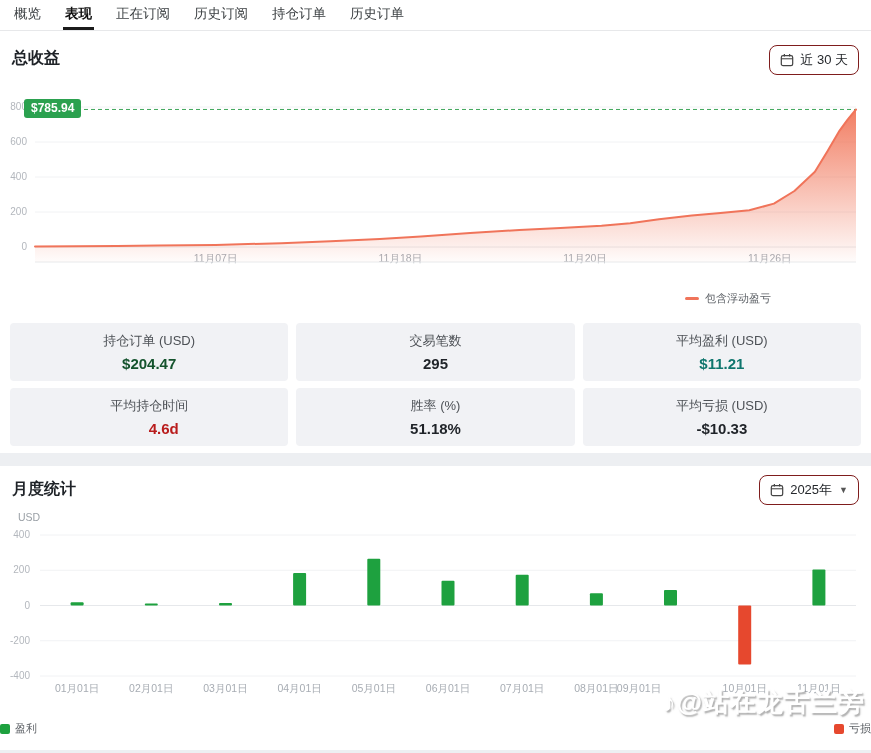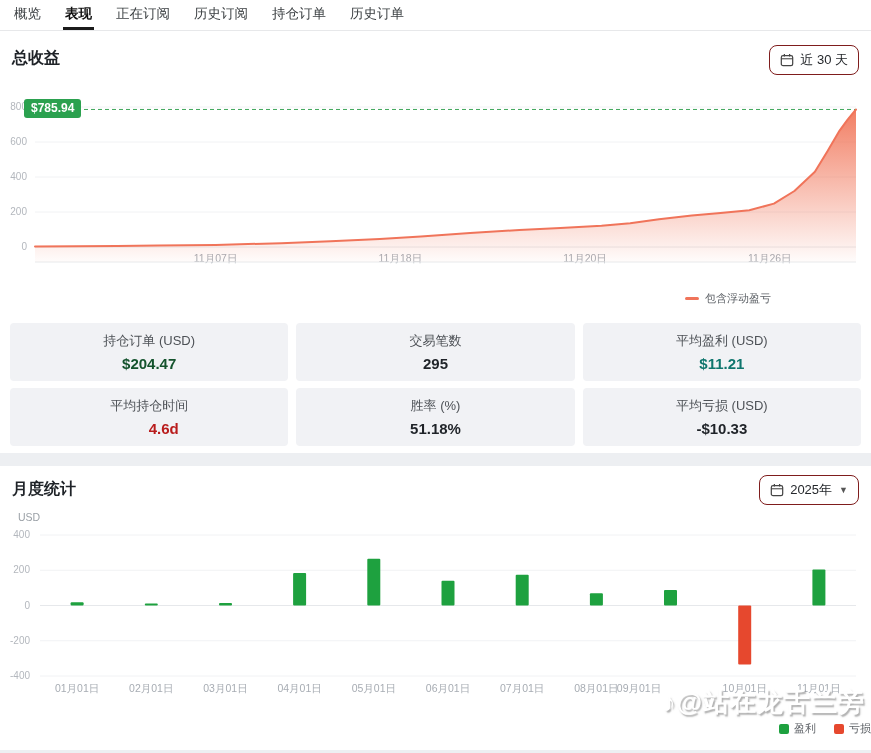--- a/index.html
+++ b/index.html
@@ -42,21 +42,21 @@
   .stats { position:absolute; left:10px; top:323px; width:851px; display:grid;
            grid-template-columns:repeat(3,1fr); grid-auto-rows:58px; gap:7px 8px; }
   .card { background:#f1f2f5; border-radius:4px; display:flex; flex-direction:column;
           align-items:center; justify-content:center; }
   .card .lab { font-size:13px; color:#4d5156; }
   .card .val { font-size:15px; font-weight:bold; color:#1f2328; margin-top:5px; }
 
   .usd { position:absolute; left:18px; top:511px; font-size:10.5px; color:#9aa0a6; }
 
   .legend2 { position:absolute; top:721px; left:0; width:871px; display:flex;
-             justify-content:flex-end; align-items:center; gap:18px; font-size:11px; color:#5f6368; }
+             justify-content:space-between; align-items:center; gap:18px; font-size:11px; color:#5f6368; }
   .legend2 .item { display:flex; align-items:center; gap:5px; }
   .legend2 .sq { width:10px; height:10px; border-radius:2px; display:inline-block; }
 
   .watermark { position:absolute; right:6px; top:685px; font-size:26px; font-weight:bold;
                color:#ffffff; letter-spacing:1px; z-index:6; white-space:nowrap;
                text-shadow:1.5px 1.5px 1.5px rgba(110,110,110,0.55); }
 
   svg.chart { position:absolute; left:0; z-index:1; }
 </style>
 </head>

